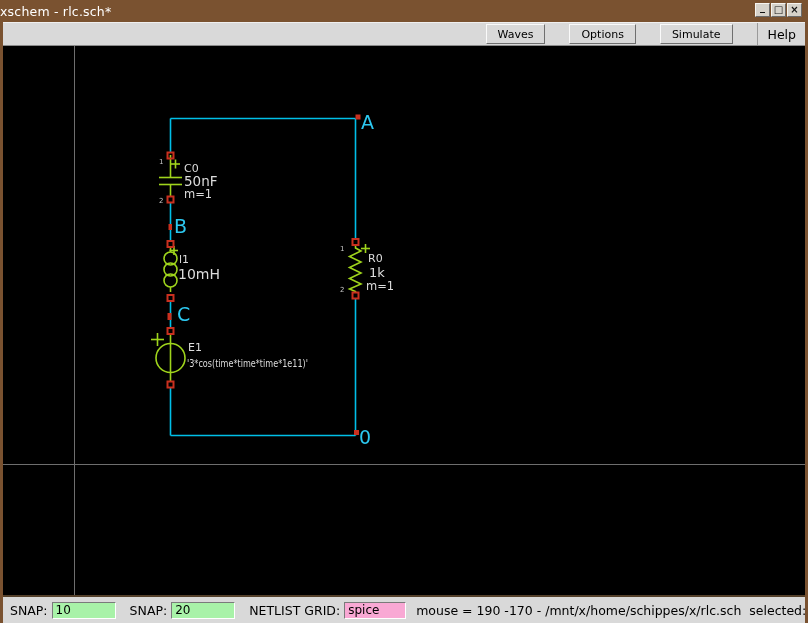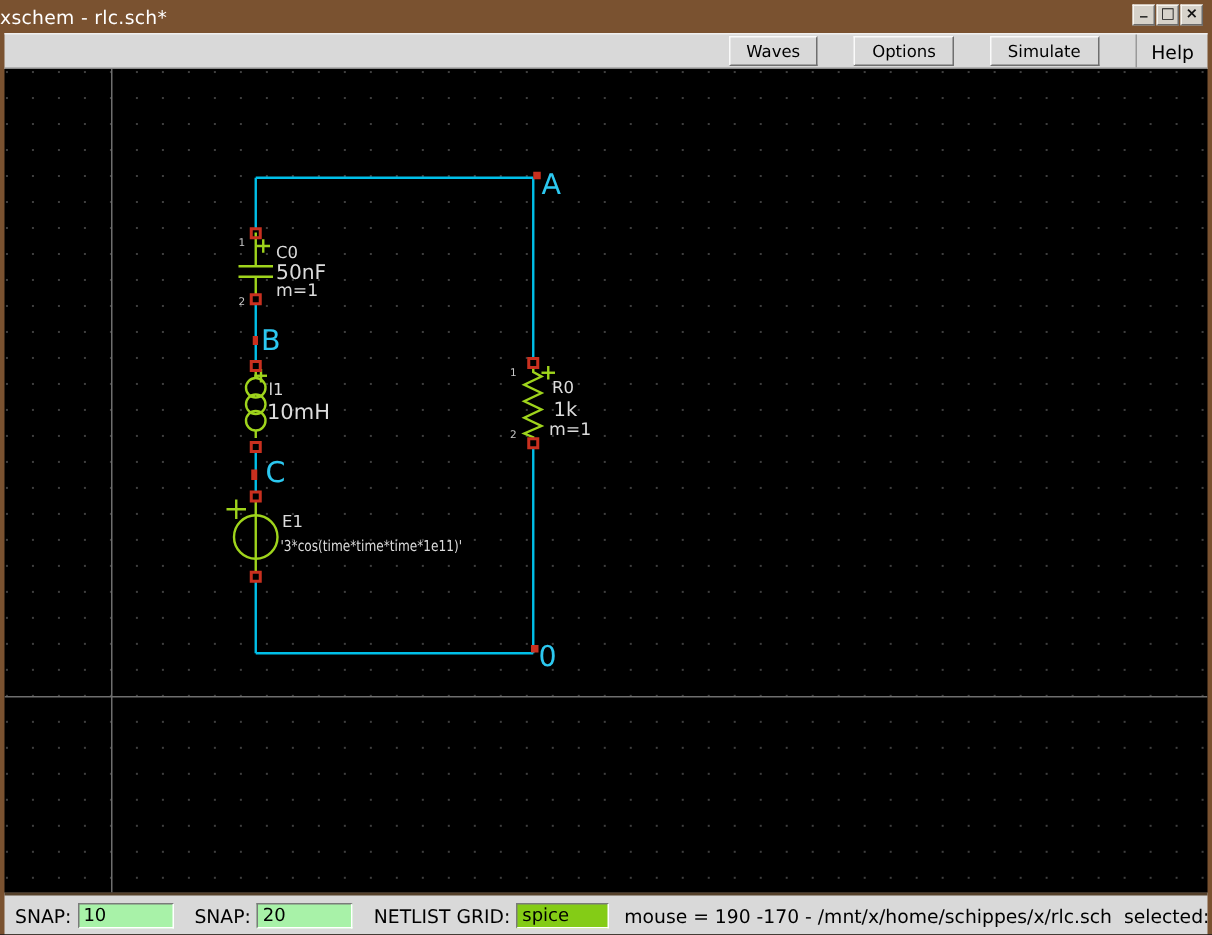--- a/index.html
+++ b/index.html
@@ -48,21 +48,21 @@
     height:28px;margin:0 3px;background:#d9d9d9;border-top:2px solid #54402a;
     display:flex;align-items:center;font-size:12.5px;color:#000;padding-left:7px;
   }
   .status-label{margin-right:4px;white-space:nowrap;}
   .status-input{
     height:17px;border:1px solid;border-color:#7a7a7a #ffffff #ffffff #7a7a7a;
     font-family:"DejaVu Sans","Liberation Sans",sans-serif;font-size:12px;
     padding:0 3px;margin-right:14px;
   }
   .input-green{width:64px;background:#a8f2a8;}
-  .input-gray{width:62px;background:#84cc16;margin-right:10px;}
+  .input-gray{width:62px;background:#f9a8d4;margin-right:10px;}
   .mouse-info{white-space:pre;font-size:12.5px;}
 </style>
 </head>
 <body>
 
 <div class="window">
 
   <div class="titlebar">
     <span class="title-text">xschem - rlc.sch*</span>
     <div class="win-controls">

